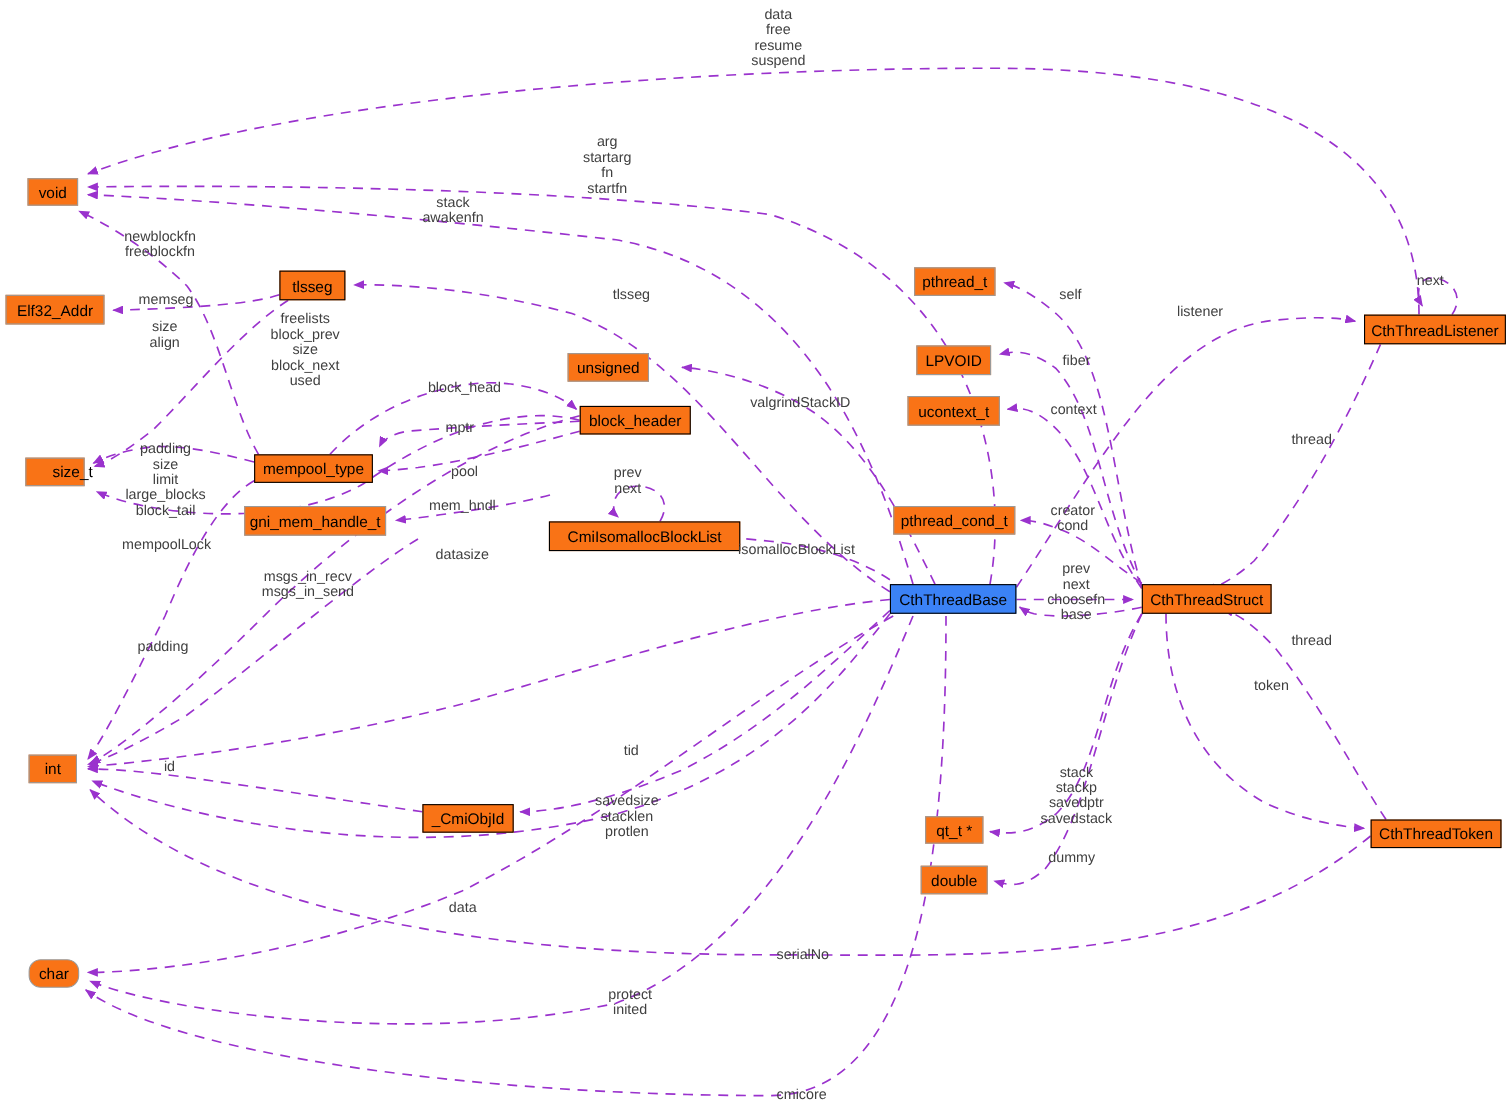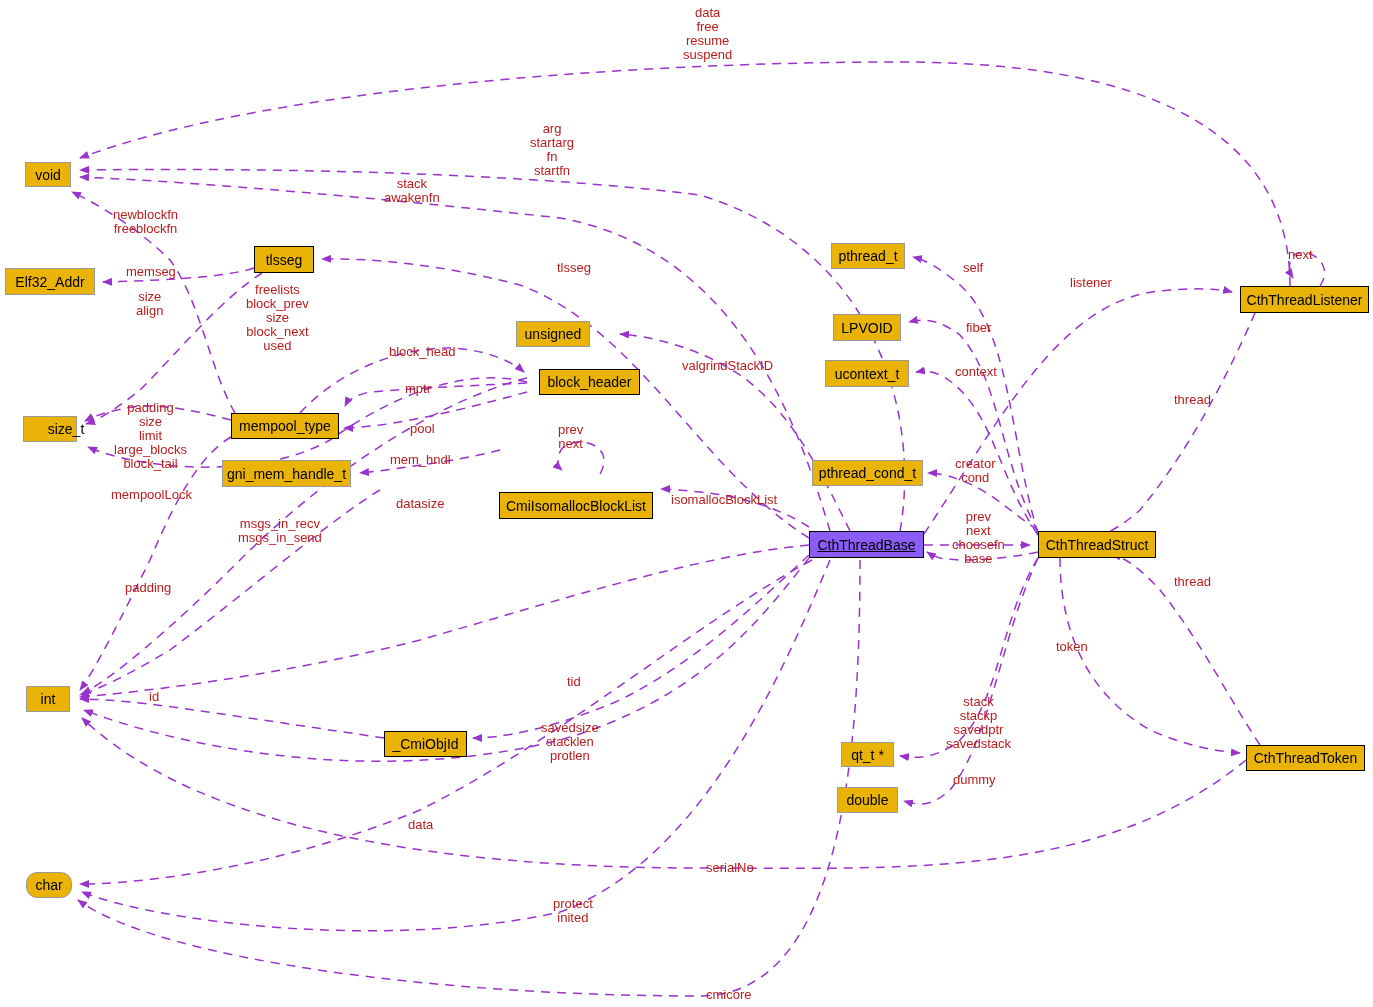--- a/index.html
+++ b/index.html
@@ -21,41 +21,40 @@
     top: 0;
     width: 1373px;
     height: 1007px;
   }
   .node {
     position: absolute;
     box-sizing: border-box;
     display: flex;
     align-items: center;
     justify-content: center;
-    background: #eab308;
+    background: #f97316;
     font-size: 14px;
     color: #000000;
     white-space: nowrap;
     line-height: 1;
   }
   .node.thin {
     border: 1px solid #9a9a9a;
   }
   .node.thick {
     border: 1.6px solid #000000;
   }
   .node.focus {
     border: 1.6px solid #000000;
-    background: #8b5cf6;
-    text-decoration: underline;
+    background: #3b82f6;
   }
   .edge-label {
     position: absolute;
     font-size: 13px;
-    color: #b91c1c;
+    color: #404040;
     text-align: center;
     line-height: 14px;
     white-space: pre;
     background: transparent;
     pointer-events: none;
   }
 </style>
 </head>
 <body>
 
@@ -155,22 +154,22 @@
   <div class="node thin" style="left:25px;  top:162px; width:46px;  height:25px;">void</div>
   <div class="node thin" style="left:5px;   top:268px; width:90px;  height:27px;">Elf32_Addr</div>
   <div class="node thin" style="left:23px;  top:416px; width:54px;  height:26px;padding-left:32px;">size_t</div>
   <div class="node thin" style="left:26px;  top:686px; width:44px;  height:26px;">int</div>
   <div class="node thin" style="left:26px;  top:872px; width:46px;  height:26px;border-radius:11px;">char</div>
   <div class="node thick" style="left:254px;top:246px; width:60px;  height:27px;">tlsseg</div>
   <div class="node thick" style="left:231px;top:413px; width:108px; height:26px;">mempool_type</div>
   <div class="node thin" style="left:222px; top:460px; width:129px; height:27px;">gni_mem_handle_t</div>
   <div class="node thick" style="left:384px;top:731px; width:83px;  height:26px;">_CmiObjId</div>
   <div class="node thin" style="left:516px; top:321px; width:74px;  height:26px;">unsigned</div>
-  <div class="node thick" style="left:527px;top:369px; width:101px; height:26px;margin-left:12px;">block_header</div>
-  <div class="node thick" style="left:499px;top:492px; width:154px; height:27px;">CmiIsomallocBlockList</div>
+  <div class="node thick" style="left:527px;top:369px; width:101px; height:26px;">block_header</div>
+  <div class="node thick" style="left:499px;top:474px; width:174px; height:27px;">CmiIsomallocBlockList</div>
   <div class="node thin" style="left:831px; top:243px; width:74px;  height:26px;">pthread_t</div>
   <div class="node thin" style="left:833px; top:314px; width:68px;  height:27px;">LPVOID</div>
   <div class="node thin" style="left:825px; top:360px; width:84px;  height:27px;">ucontext_t</div>
   <div class="node thin" style="left:812px; top:460px; width:111px; height:26px;">pthread_cond_t</div>
   <div class="node focus" style="left:809px;top:531px; width:115px; height:27px;">CthThreadBase</div>
   <div class="node thick" style="left:1038px;top:531px;width:118px; height:27px;">CthThreadStruct</div>
   <div class="node thick" style="left:1240px;top:286px;width:129px; height:27px;">CthThreadListener</div>
   <div class="node thick" style="left:1246px;top:745px;width:119px; height:26px;">CthThreadToken</div>
   <div class="node thin" style="left:841px; top:742px; width:53px;  height:25px;">qt_t *</div>
   <div class="node thin" style="left:837px; top:787px; width:61px;  height:26px;">double</div>
@@ -220,21 +219,21 @@
   <div class="edge-label" style="left:396px;  top:497px;">datasize</div>
   <div class="edge-label" style="left:671px;  top:493px;">isomallocBlockList</div>
   <div class="edge-label" style="left:238px;  top:517px;">msgs_in_recv
 msgs_in_send</div>
   <div class="edge-label" style="left:952px;  top:510px;">prev
 next
 choosefn
 base</div>
   <div class="edge-label" style="left:1174px; top:575px;">thread</div>
   <div class="edge-label" style="left:125px;  top:581px;">padding</div>
-  <div class="edge-label" style="left:1056px; top:616px;margin-top:24px;">token</div>
+  <div class="edge-label" style="left:1140px; top:616px;">token</div>
   <div class="edge-label" style="left:149px;  top:690px;">id</div>
   <div class="edge-label" style="left:567px;  top:675px;">tid</div>
   <div class="edge-label" style="left:946px;  top:695px;">stack
 stackp
 savedptr
 savedstack</div>
   <div class="edge-label" style="left:541px;  top:721px;">savedsize
 stacklen
 protlen</div>
   <div class="edge-label" style="left:953px;  top:773px;">dummy</div>

